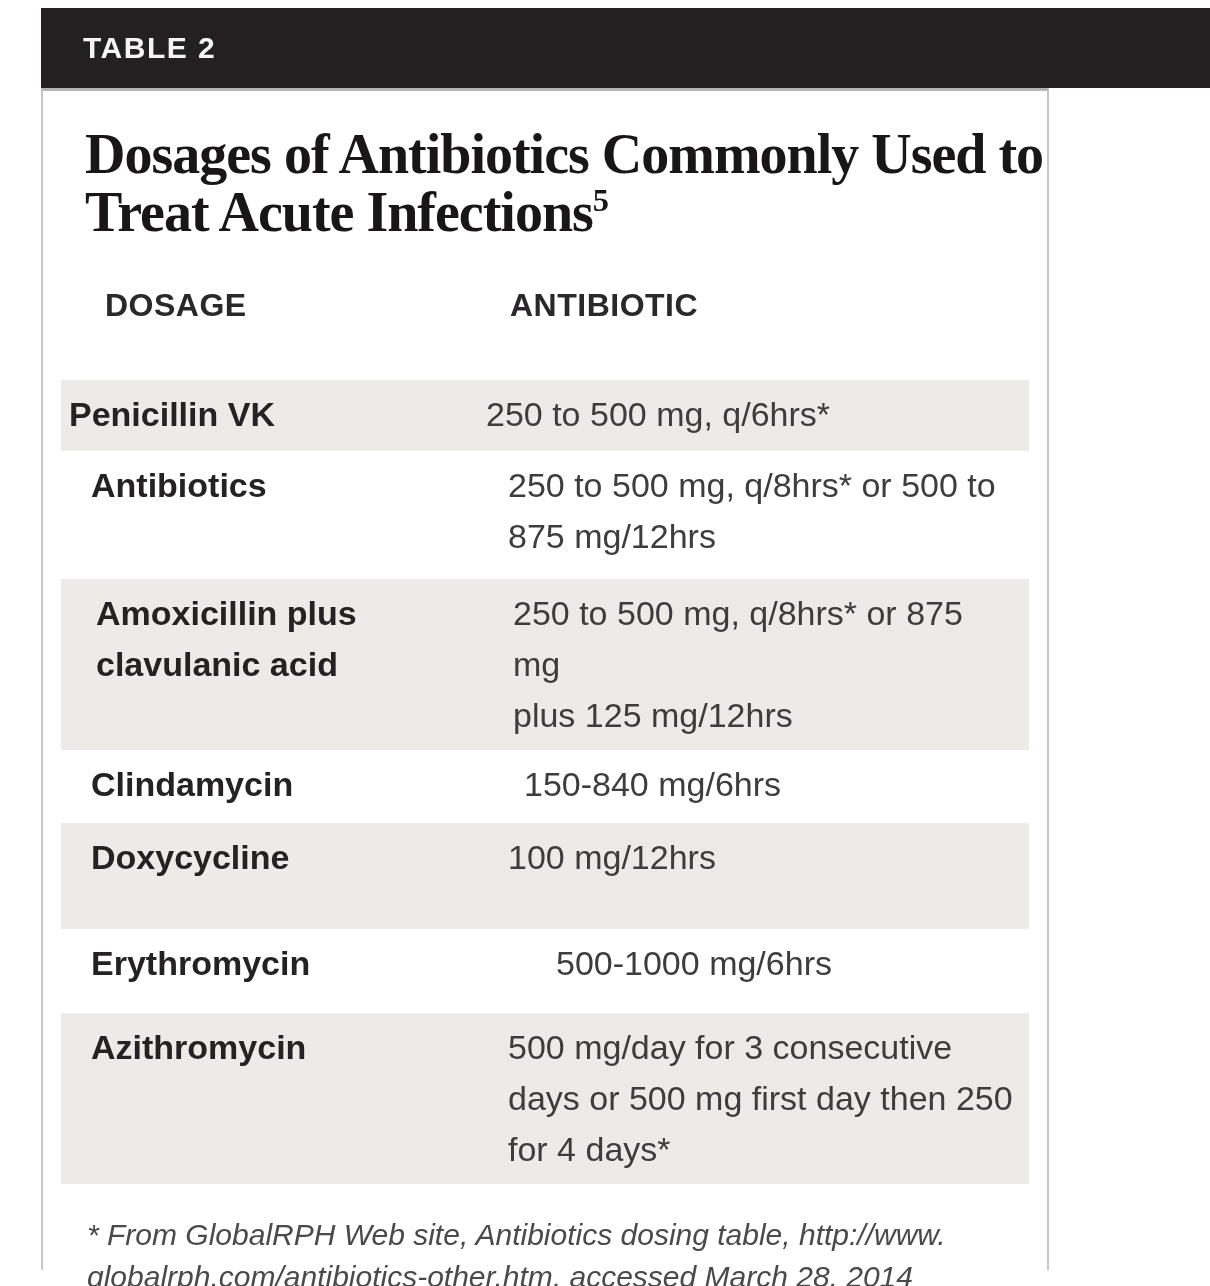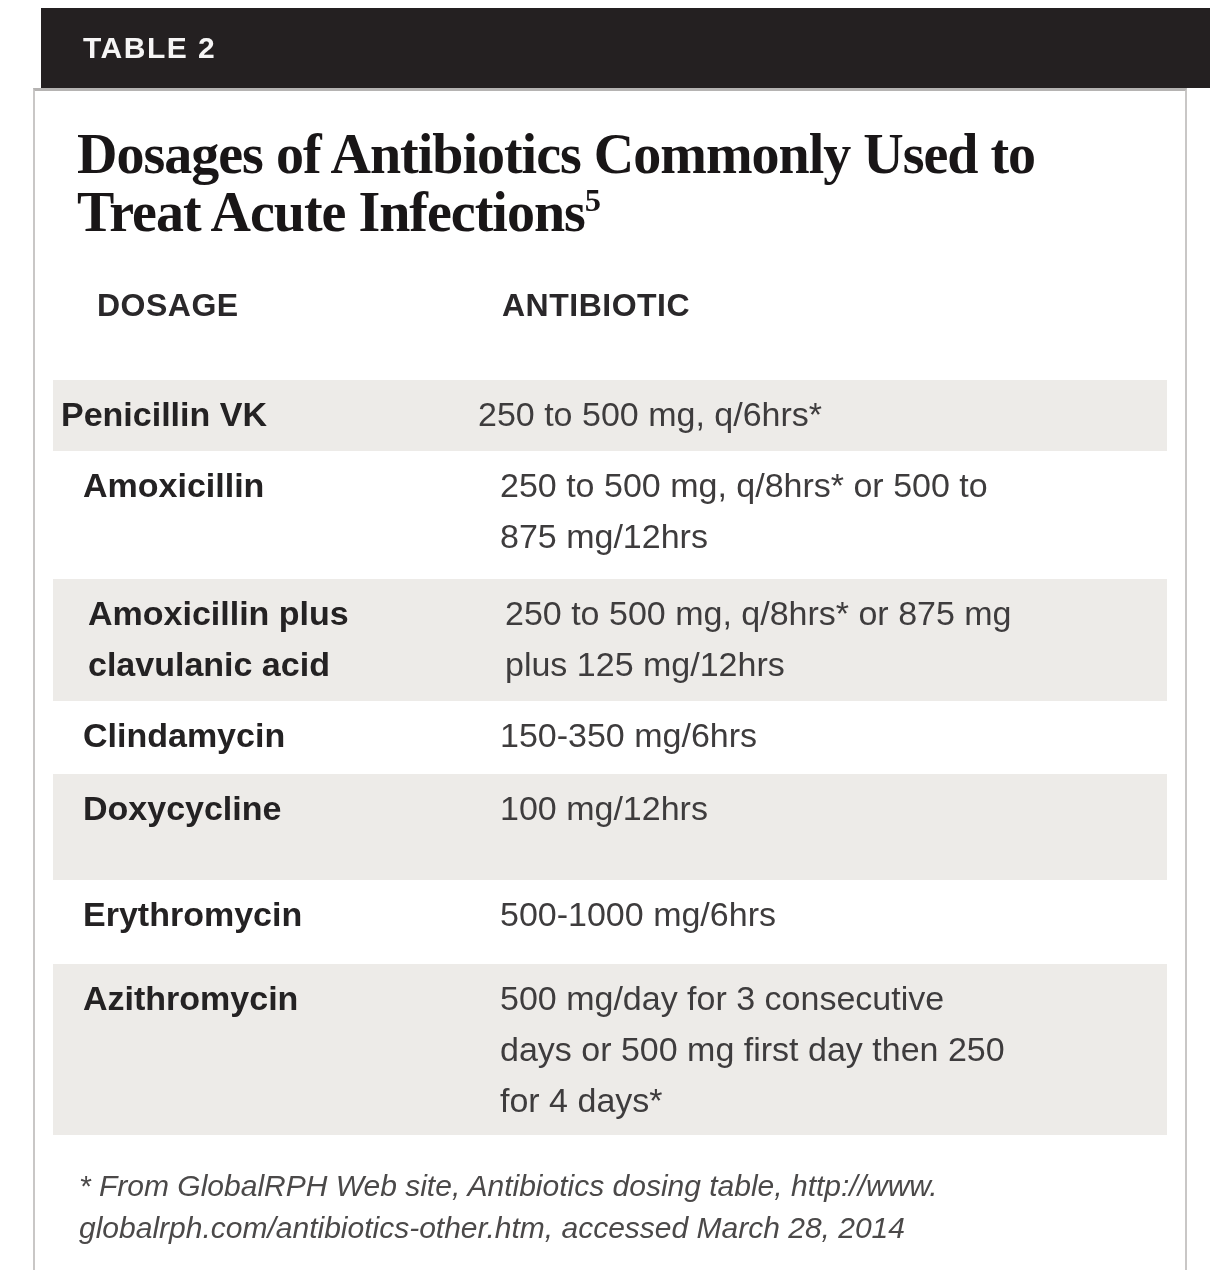--- a/index.html
+++ b/index.html
@@ -32,23 +32,23 @@
   }
   .bar .label {
     color: #f6f5f5;
     font-size: 30px;
     font-weight: 700;
     letter-spacing: 1.5px;
   }
   
   .content {
     position: absolute;
-    left: 0;
+    left: 8px;
     top: 88px;
-    width: 1154px;
+    width: 1008px;
     height: 1182px;
     box-sizing: border-box;
     background: #ffffff;
     border-left: 2px solid #c9c7c6;
     border-right: 2px solid #c9c7c6;
     border-top: 3px solid #b5b3b2;
   }
   .title {
     margin: 34px 0 0 42px;
     font-family: "Liberation Serif", serif;
@@ -79,23 +79,23 @@
     display: grid;
     grid-template-columns: 417px auto;
     box-sizing: border-box;
     padding: 9px 10px 9px 30px;
     align-items: start;
   }
   .row:nth-child(odd) { background: var(--shade-color, #edebe8); }
   .row:nth-child(1) { min-height: 71px; padding-left: 8px; }
   .row:nth-child(2) { min-height: 128px; }
   .row:nth-child(3) { min-height: 122px; padding-left: 35px; }
-  .row:nth-child(4) { min-height: 73px; }
+  .row:nth-child(4) { min-height: 73px; gap: 16px; }
   .row:nth-child(5) { min-height: 106px; }
-  .row:nth-child(6) { min-height: 84px; }
+  .row:nth-child(6) { min-height: 84px; gap: 48px; }
   .row:nth-child(7) { min-height: 69px; }
   .row:nth-child(8) { min-height: 168px; }
   .cell {
     font-size: 34px;
     line-height: 51px;
     white-space: pre-line;
   }
   .cell.name {
     font-weight: 700;
     color: #242223;
@@ -132,35 +132,35 @@
       <div>ANTIBIOTIC</div>
     </div>
 
     <div class="rows" id="rows">
   <div class="row">
     <div class="cell name">Penicillin VK</div>
     <div class="cell dose">250 to 500 mg, q/6hrs*</div>
   </div>
 
   <div class="row">
-    <div class="cell name">Amoxicillin</div>
+    <div class="cell name">Antibiotics</div>
     <div class="cell dose">250 to 500 mg, q/8hrs* or 500 to
 875 mg/12hrs</div>
   </div>
 
   <div class="row">
     <div class="cell name">Amoxicillin plus
 clavulanic acid</div>
     <div class="cell dose">250 to 500 mg, q/8hrs* or 875 mg
 plus 125 mg/12hrs</div>
   </div>
 
   <div class="row">
     <div class="cell name">Clindamycin</div>
-    <div class="cell dose">150-350 mg/6hrs</div>
+    <div class="cell dose">150-840 mg/6hrs</div>
   </div>
 
   <div class="row">
     <div class="cell name">Doxycycline</div>
     <div class="cell dose">100 mg/12hrs</div>
   </div>
 
   <div class="row">
     <div class="cell name">Erythromycin</div>
     <div class="cell dose">500-1000 mg/6hrs</div>

